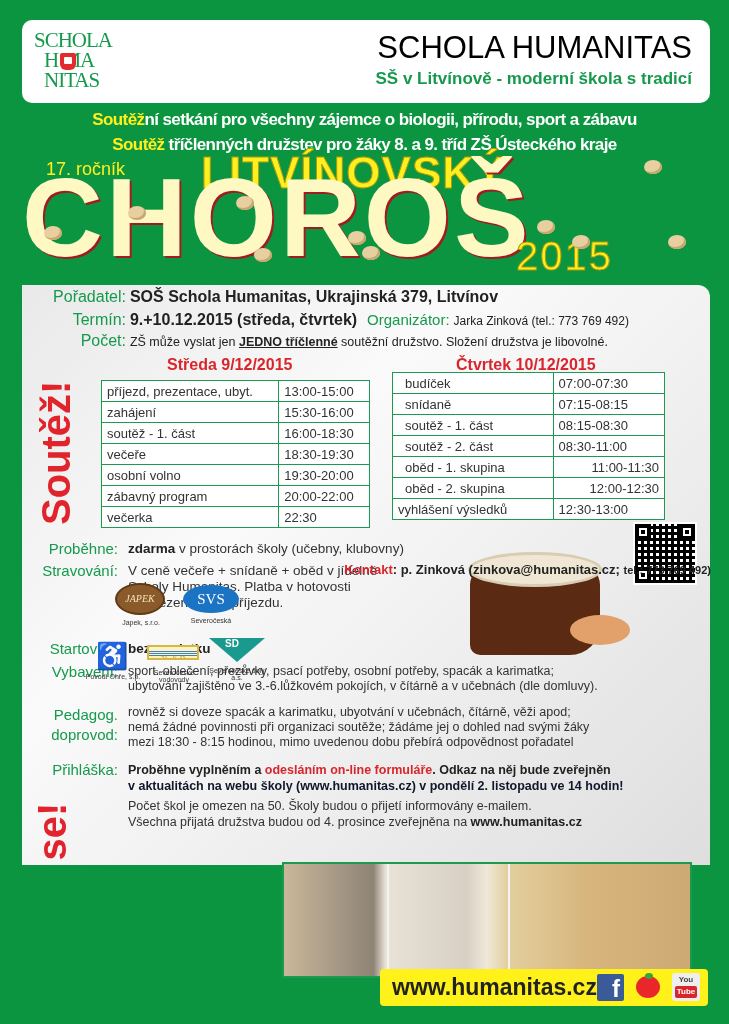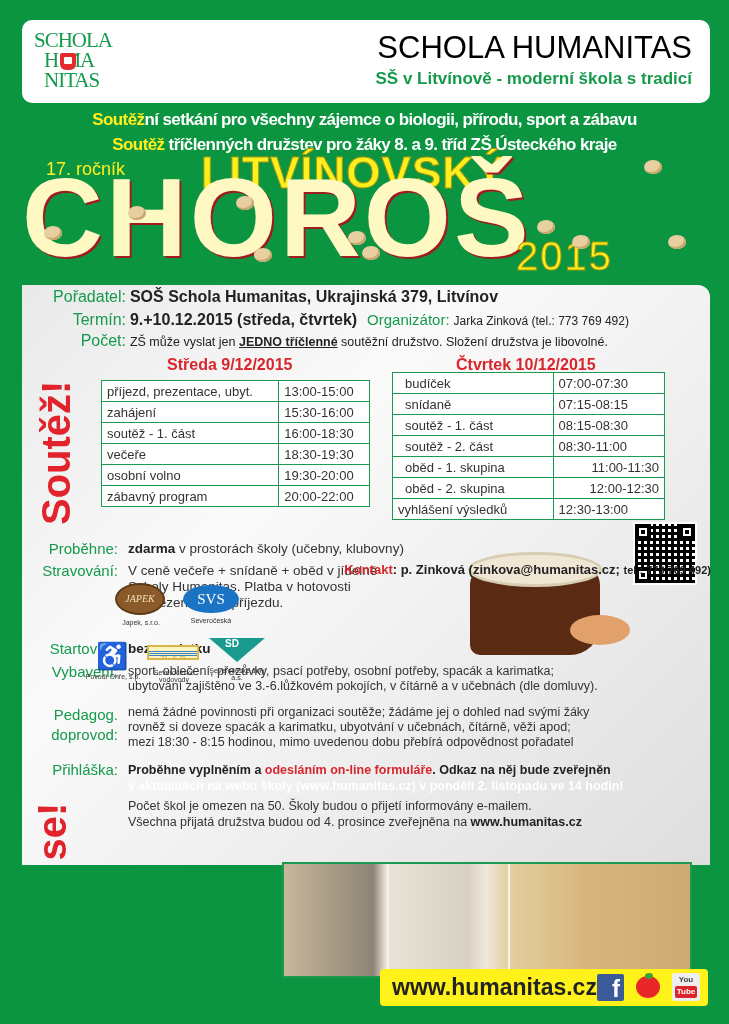--- a/index.html
+++ b/index.html
@@ -157,20 +157,24 @@
         <td class="time">18:30-19:30</td>
       </tr>
       <tr>
         <td>osobní volno</td>
         <td class="time">19:30-20:00</td>
       </tr>
       <tr>
         <td>zábavný program</td>
         <td class="time">20:00-22:00</td>
       </tr>
+      <tr>
+        <td>večerka</td>
+        <td class="time">22:30</td>
+      </tr>
     </tbody>
 </table>
 <div class="day-title" style="left:456px;top:356px">Čtvrtek 10/12/2015</div>
 <table class="sched" style="left:392px;top:372px;width:273px">
   <tbody id="sched1">
       <tr>
         <td style="padding-left: 12px;">budíček</td>
         <td class="time" style="width: 90px;">07:00-07:30</td>
       </tr>
       <tr>
@@ -231,30 +235,30 @@
 <div class="detail" style="left:20px;top:664px;width:690px;font-size:12.5px;line-height:15px">
   <span class="lbl" style="left:0;width:98px">Vybavení:</span>
   <div style="margin-left:108px">
     <div>sport. oblečení, přezůvky, psací potřeby, osobní potřeby, spacák a karimatka;</div>
     <div>ubytování zajištěno ve 3.-6.lůžkovém pokojích, v čítárně a v učebnách (dle domluvy).</div>
   </div>
 </div>
 <div class="detail" style="left:20px;top:705px;width:690px;font-size:12.5px;line-height:15px">
   <span class="lbl" style="left:0;width:98px;line-height:20px"><span>Pedagog.</span><br><span>doprovod:</span></span>
   <div style="margin-left:108px">
+    <div>rovněž si doveze spacák a karimatku, ubyotvání v učebnách, čítárně, věži apod;</div>
     <div>nemá žádné povinnosti při organizaci soutěže; žádáme jej o dohled nad svými žáky</div>
-    <div>rovněž si doveze spacák a karimatku, ubyotvání v učebnách, čítárně, věži apod;</div>
     <div>mezi 18:30 - 8:15 hodinou, mimo uvedenou dobu přebírá odpovědnost pořadatel</div>
   </div>
 </div>
 <div class="detail" style="left:20px;top:762px;width:690px;font-size:12.5px;line-height:16px">
   <span class="lbl" style="left:0;width:98px">Přihláška:</span>
   <div style="margin-left:108px">
     <div style="font-weight:bold;color:#222"><span>Proběhne vyplněním a </span><span class="red">odesláním on-line formuláře</span><span>. Odkaz na něj bude zveřejněn</span></div>
-    <div style="font-weight:bold;color:#ffffff">v aktualitách na webu školy (www.humanitas.cz) v pondělí 2. listopadu ve 14 hodin!</div>
+    <div style="font-weight:bold;color:#0f172a">v aktualitách na webu školy (www.humanitas.cz) v pondělí 2. listopadu ve 14 hodin!</div>
     <div style="margin-top:4px">Počet škol je omezen na 50. Školy budou o přijetí informovány e-mailem.</div>
     <div><span>Všechna přijatá družstva budou od 4. prosince zveřejněna na </span><b>www.humanitas.cz</b></div>
   </div>
 </div>
 
 <div class="contact">
   <span class="red">Kontakt</span><span>: p. Zinková (zinkova@humanitas.cz; </span><span class="small">tel.: 773 769 492)</span>
 </div>
 
 <div class="logos">

